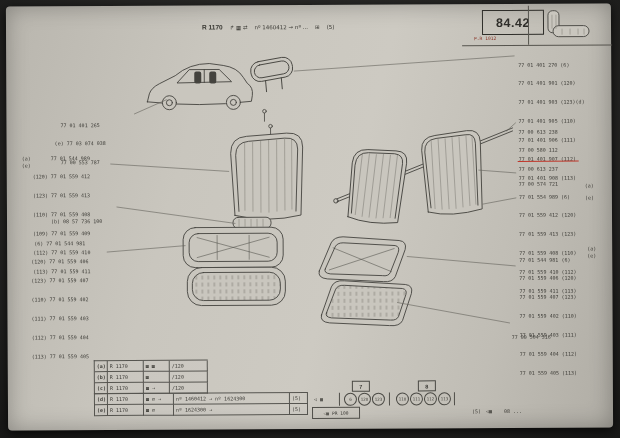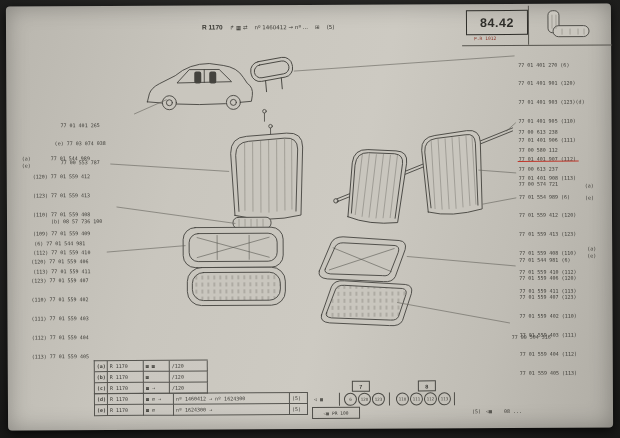--- a/index.html
+++ b/index.html
@@ -15,21 +15,21 @@
     white-space:pre;letter-spacing:0;}
   .plist div{height:6.3px;}
   .redul{position:relative;}
   .redul::after{content:"";position:absolute;left:-1px;right:6px;bottom:0;height:1.7px;
     background:#c0281c;opacity:.9;}
   .mk{position:absolute;font:5px/6px "DejaVu Sans Mono",monospace;color:#3e3d38;white-space:pre;}
   .hdr{position:absolute;left:196px;top:18px;width:250px;display:flex;gap:7px;
     align-items:baseline;color:#393833;}
   .hdr .model{font:bold 6.5px "Liberation Sans",sans-serif;}
   .hdr .hicons,.hdr .serial,.hdr .hnote{font:5.5px "DejaVu Sans",sans-serif;}
-  #pagebox{position:absolute;left:460px;top:6px;width:60px;height:23px;
+  #pagebox{position:absolute;left:476px;top:6px;width:60px;height:23px;
     border:1.7px solid #2f2e2a;display:flex;align-items:center;justify-content:center;
     font:bold 12.5px "Liberation Sans",sans-serif;color:#2f2e2a;letter-spacing:.5px;}
   #prref{position:absolute;left:468px;top:32px;font:4.6px "DejaVu Sans Mono",monospace;color:#8d3b2f;}
   .vline{position:absolute;background:#56544e;}
   .hline{position:absolute;background:#56544e;}
   .tbl{position:absolute;display:grid;border-top:0.8px solid #565550;border-left:0.8px solid #565550;
     background:rgba(255,255,255,0.03);}
   .tbl .c{border-right:0.8px solid #565550;border-bottom:0.8px solid #565550;
     font:5px/10.8px "DejaVu Sans Mono",monospace;color:#3e3d38;padding:0 2px;
     white-space:pre;overflow:hidden;}

